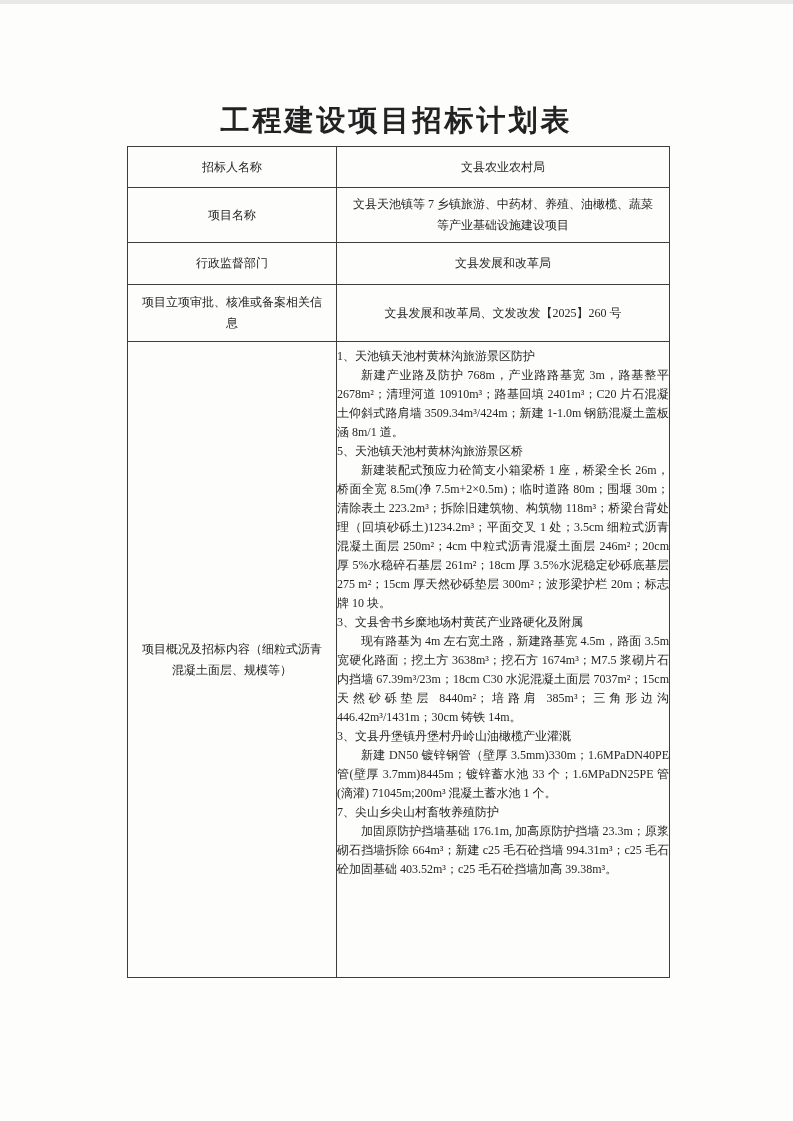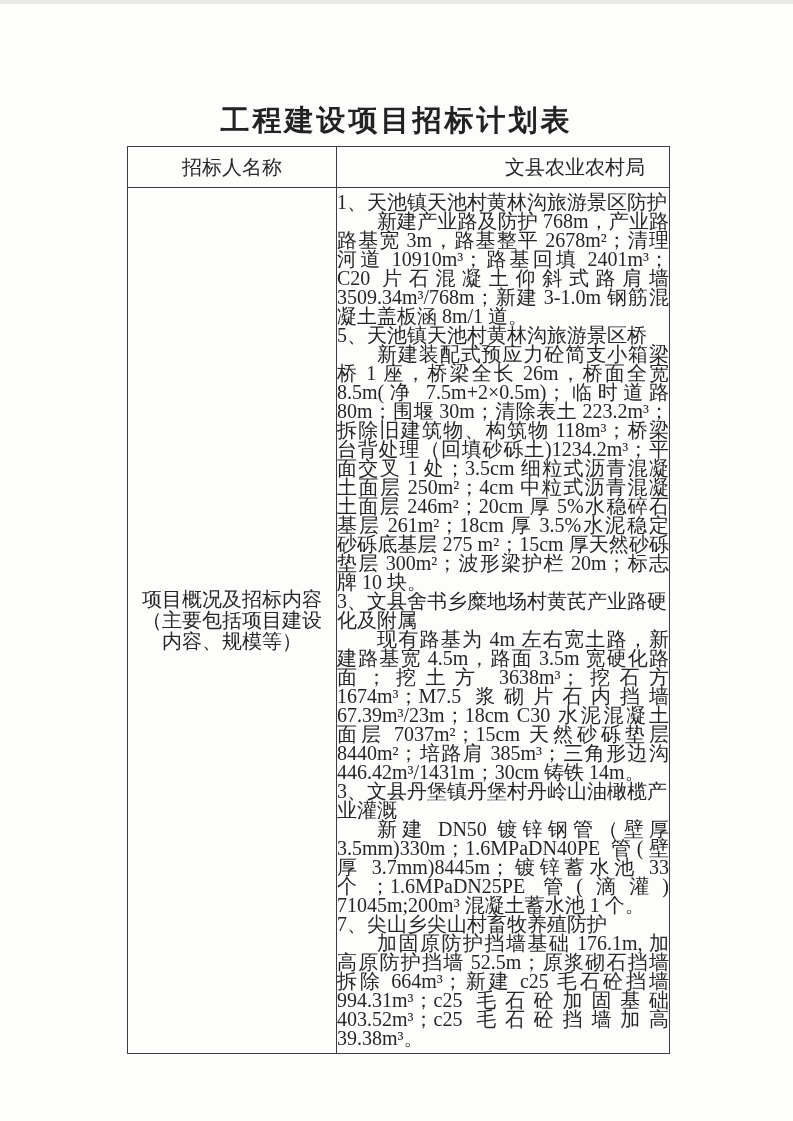--- a/index.html
+++ b/index.html
@@ -32,34 +32,34 @@
   .doc-table {
     position: absolute;
     top: 142px;
     left: 127px;
     width: 543px;
     border-collapse: collapse;
     table-layout: fixed;
   }
   .doc-table td {
     border: 1px solid #3d3d3d;
-    font-size: 20px;
+    font-size: 12px;
     overflow: hidden;
   }
   .label-cell {
     width: 188px;
     text-align: center;
     vertical-align: middle;
     padding: 4px 10px;
     line-height: 21px;
   }
   .value-cell {
-    text-align: right;
+    text-align: center;
     vertical-align: middle;
-    padding: 4px 24px;
+    padding: 4px 16px;
     line-height: 21px;
   }
   .row-1 { height: 41px; }
   .row-2 { height: 55px; }
   .row-3 { height: 42px; }
   .row-4 { height: 57px; }
   .row-5 { height: 636px; }
   .overview-cell {
     text-align: justify;
     vertical-align: top;
@@ -84,41 +84,53 @@
 <div class="page">
 
   <h1 class="doc-title">工程建设项目招标计划表</h1>
 
   <table class="doc-table">
     <tbody>
       <tr class="row-1">
         <td class="label-cell">招标人名称</td>
         <td class="value-cell">文县农业农村局</td>
       </tr>
+      <tr class="row-2">
+        <td class="label-cell">项目名称</td>
+        <td class="value-cell">文县天池镇等 7 乡镇旅游、中药材、养殖、油橄榄、蔬菜等产业基础设施建设项目</td>
+      </tr>
+      <tr class="row-3">
+        <td class="label-cell">行政监督部门</td>
+        <td class="value-cell">文县发展和改革局</td>
+      </tr>
+      <tr class="row-4">
+        <td class="label-cell">项目立项审批、核准或备案相关信息</td>
+        <td class="value-cell">文县发展和改革局、文发改发【2025】260 号</td>
+      </tr>
       <tr class="row-5">
-        <td class="label-cell">项目概况及招标内容（主要包括项目建设内容、规模等）</td>
+        <td class="label-cell">项目概况及招标内容（细粒式沥青混凝土面层、规模等）</td>
         <td class="overview-cell">
           <div>
             <p class="ov-heading">1、天池镇天池村黄林沟旅游景区防护</p>
-            <p class="ov-body">新建产业路及防护 768m，产业路路基宽 3m，路基整平 2678m²；清理河道 10910m³；路基回填 2401m³；C20 片石混凝土仰斜式路肩墙 3509.34m³/768m；新建 3-1.0m 钢筋混凝土盖板涵 8m/1 道。</p>
+            <p class="ov-body">新建产业路及防护 768m，产业路路基宽 3m，路基整平 2678m²；清理河道 10910m³；路基回填 2401m³；C20 片石混凝土仰斜式路肩墙 3509.34m³/424m；新建 1-1.0m 钢筋混凝土盖板涵 8m/1 道。</p>
           </div>
           <div>
             <p class="ov-heading">5、天池镇天池村黄林沟旅游景区桥</p>
             <p class="ov-body">新建装配式预应力砼简支小箱梁桥 1 座，桥梁全长 26m，桥面全宽 8.5m(净 7.5m+2×0.5m)；临时道路 80m；围堰 30m；清除表土 223.2m³；拆除旧建筑物、构筑物 118m³；桥梁台背处理（回填砂砾土)1234.2m³；平面交叉 1 处；3.5cm 细粒式沥青混凝土面层 250m²；4cm 中粒式沥青混凝土面层 246m²；20cm 厚 5%水稳碎石基层 261m²；18cm 厚 3.5%水泥稳定砂砾底基层 275 m²；15cm 厚天然砂砾垫层 300m²；波形梁护栏 20m；标志牌 10 块。</p>
           </div>
           <div>
             <p class="ov-heading">3、文县舍书乡糜地场村黄芪产业路硬化及附属</p>
             <p class="ov-body">现有路基为 4m 左右宽土路，新建路基宽 4.5m，路面 3.5m 宽硬化路面；挖土方 3638m³；挖石方 1674m³；M7.5 浆砌片石内挡墙 67.39m³/23m；18cm C30 水泥混凝土面层 7037m²；15cm 天然砂砾垫层 8440m²；培路肩 385m³；三角形边沟 446.42m³/1431m；30cm 铸铁 14m。</p>
           </div>
           <div>
             <p class="ov-heading">3、文县丹堡镇丹堡村丹岭山油橄榄产业灌溉</p>
             <p class="ov-body">新建 DN50 镀锌钢管（壁厚 3.5mm)330m；1.6MPaDN40PE 管(壁厚 3.7mm)8445m；镀锌蓄水池 33 个；1.6MPaDN25PE 管(滴灌) 71045m;200m³ 混凝土蓄水池 1 个。</p>
           </div>
           <div>
             <p class="ov-heading">7、尖山乡尖山村畜牧养殖防护</p>
-            <p class="ov-body">加固原防护挡墙基础 176.1m, 加高原防护挡墙 52.5m；原浆砌石挡墙拆除 664m³；新建 c25 毛石砼挡墙 994.31m³；c25 毛石砼加固基础 403.52m³；c25 毛石砼挡墙加高 39.38m³。</p>
+            <p class="ov-body">加固原防护挡墙基础 176.1m, 加高原防护挡墙 23.3m；原浆砌石挡墙拆除 664m³；新建 c25 毛石砼挡墙 994.31m³；c25 毛石砼加固基础 403.52m³；c25 毛石砼挡墙加高 39.38m³。</p>
           </div>
         </td>
       </tr>
     </tbody>
   </table>
 
 </div>
 
 </body></html>

